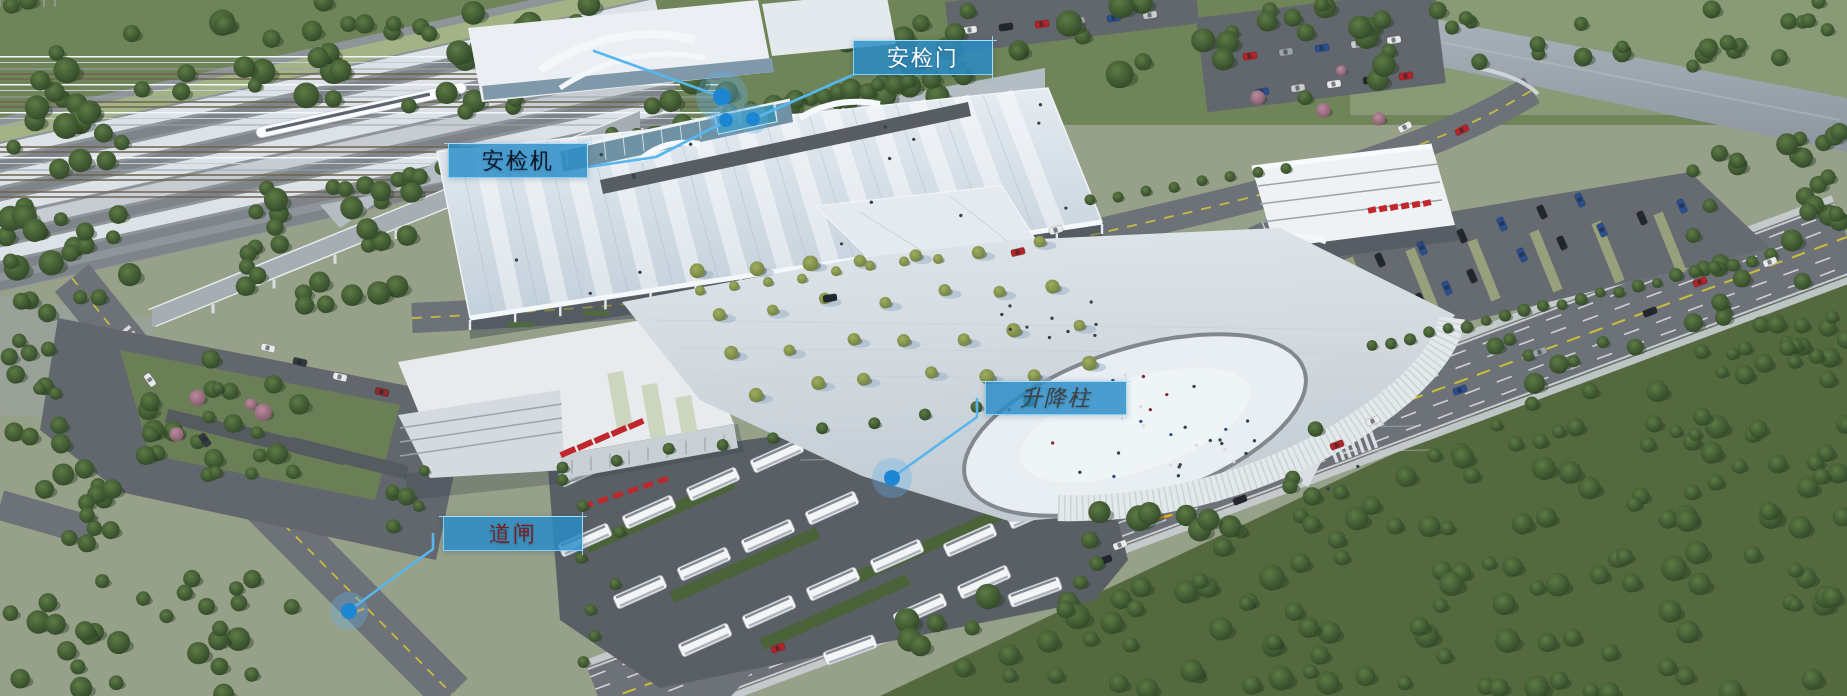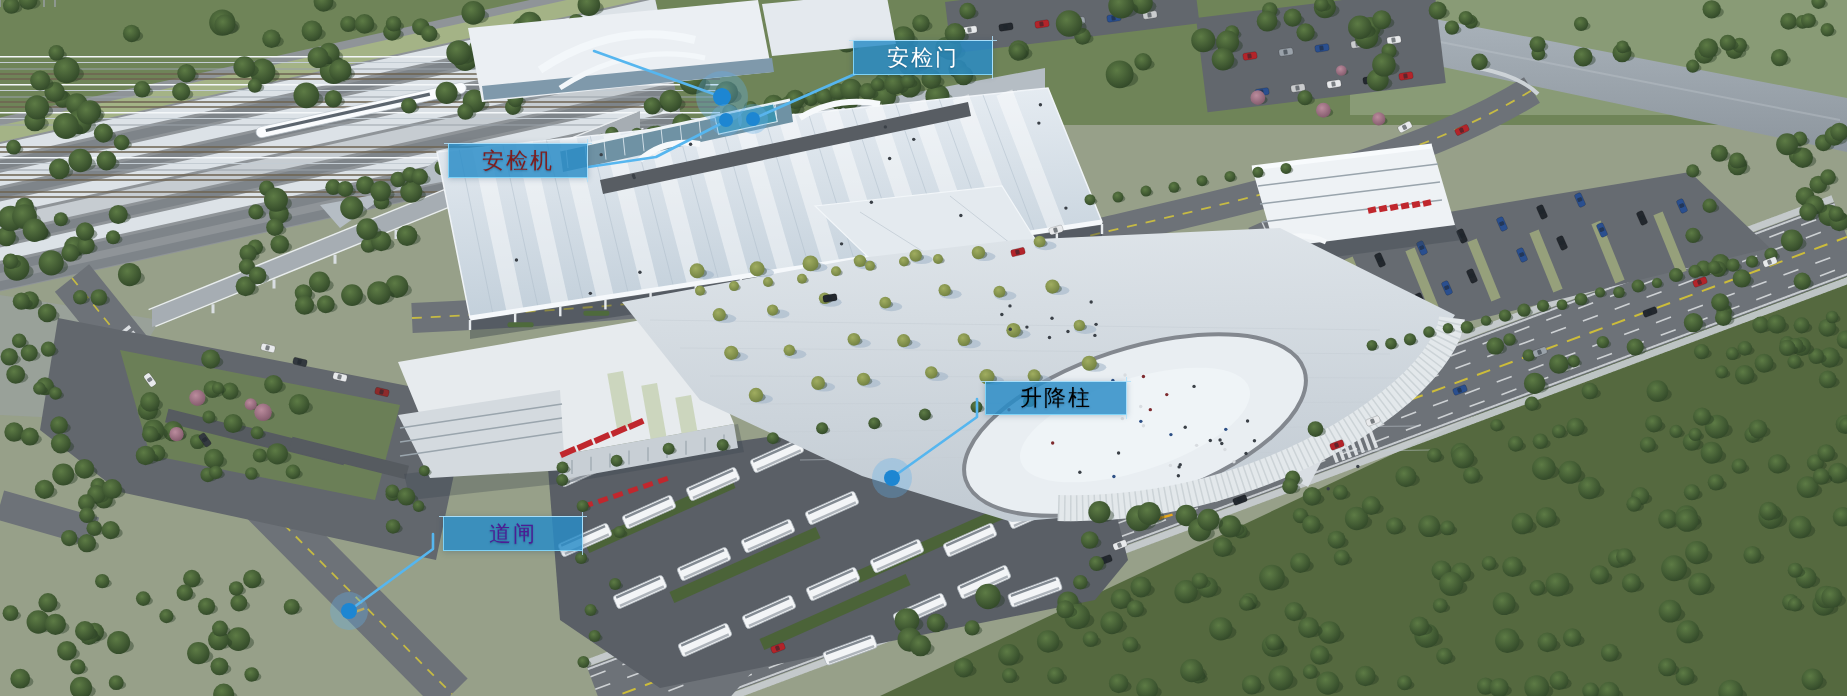--- a/index.html
+++ b/index.html
@@ -2118,22 +2118,22 @@
         <polyline points="433,534 433,549 350,610" fill="none" stroke="#56b6ef" stroke-width="2.6" stroke-linecap="round" stroke-linejoin="round"></polyline>
         <circle cx="349" cy="611" r="19" fill="rgba(96,175,233,0.33)"></circle>
         <circle cx="349" cy="611" r="8" fill="#1d86d2"></circle>
       </g>
     </svg>
   <div id="callout-labels">
     <div class="callout" style="left: 853px; top: 40px; width: 140px; height: 35px; background: rgba(41, 139, 198, 0.83); border-color: rgb(127, 210, 246);">
       <span class="callout-text" style="color: rgb(255, 255, 255);">安检门</span>
     </div>
     <div class="callout" style="left: 448px; top: 143px; width: 140px; height: 35px; background: rgba(41, 139, 198, 0.83); border-color: rgb(127, 210, 246);">
-      <span class="callout-text" style="color: #7f1d1d;">安检机</span>
+      <span class="callout-text" style="color: #0f172a;">安检机</span>
     </div>
     <div class="callout" style="left: 985px; top: 381px; width: 142px; height: 34px; background: rgba(41, 139, 198, 0.83); border-color: rgb(127, 210, 246);">
-      <span class="callout-text" style="color: #000000;">升降柱</span>
+      <span class="callout-text" style="color: #404040; font-style: italic;">升降柱</span>
     </div>
     <div class="callout" style="left: 443px; top: 516px; width: 140px; height: 35px; background: rgba(41, 139, 198, 0.83); border-color: rgb(127, 210, 246);">
-      <span class="callout-text" style="color: #4c1d95; text-align: right;">道闸</span>
+      <span class="callout-text" style="color: #7f1d1d; text-align: right;">道闸</span>
     </div>
   </div>
 </div>
 
 </body></html>

